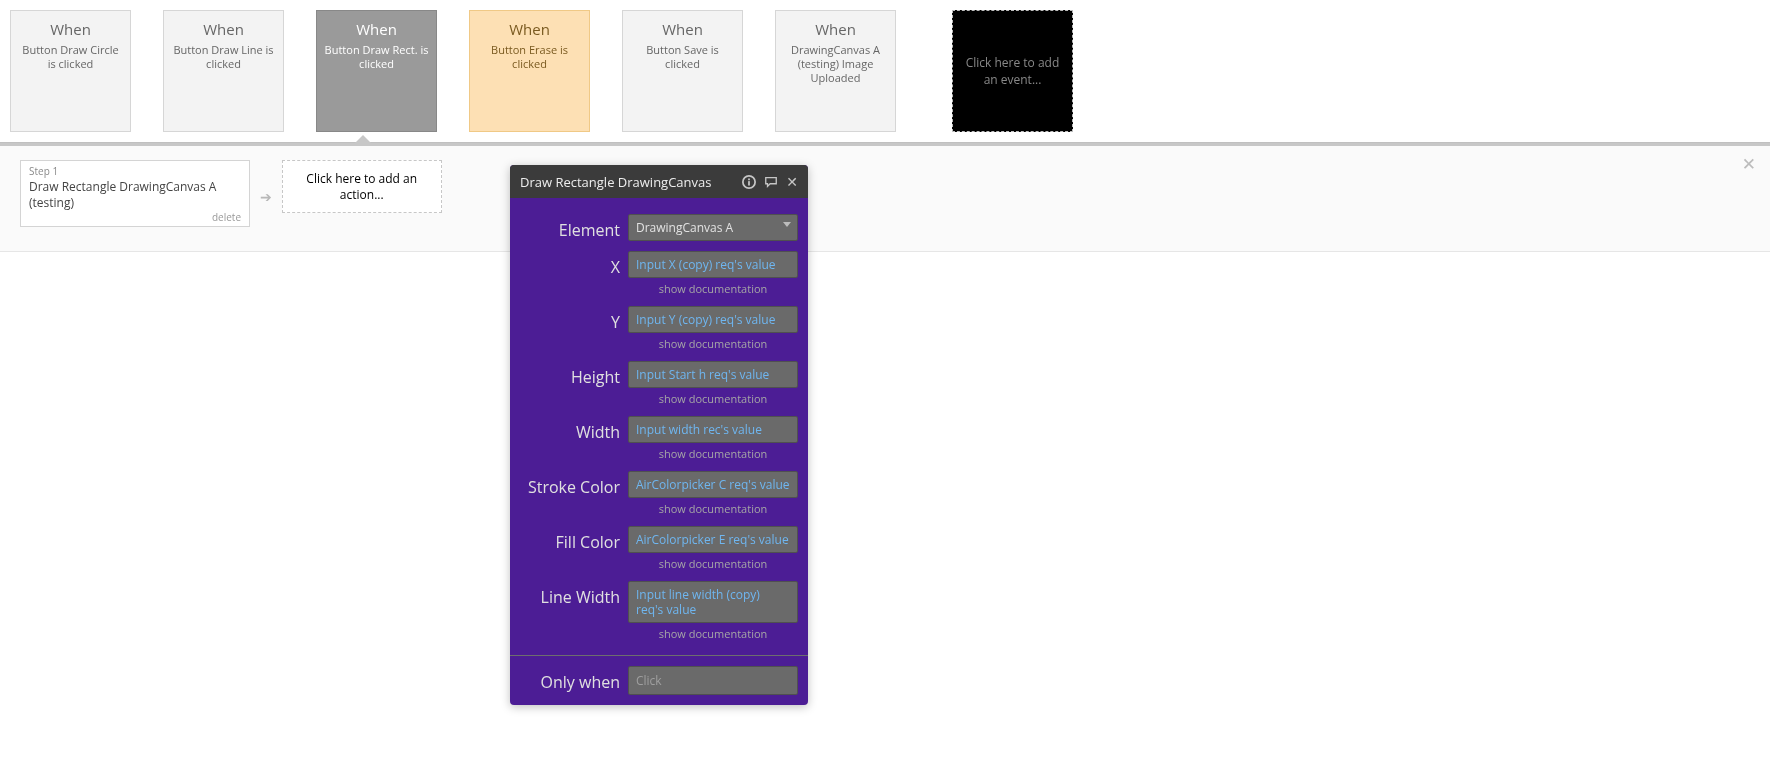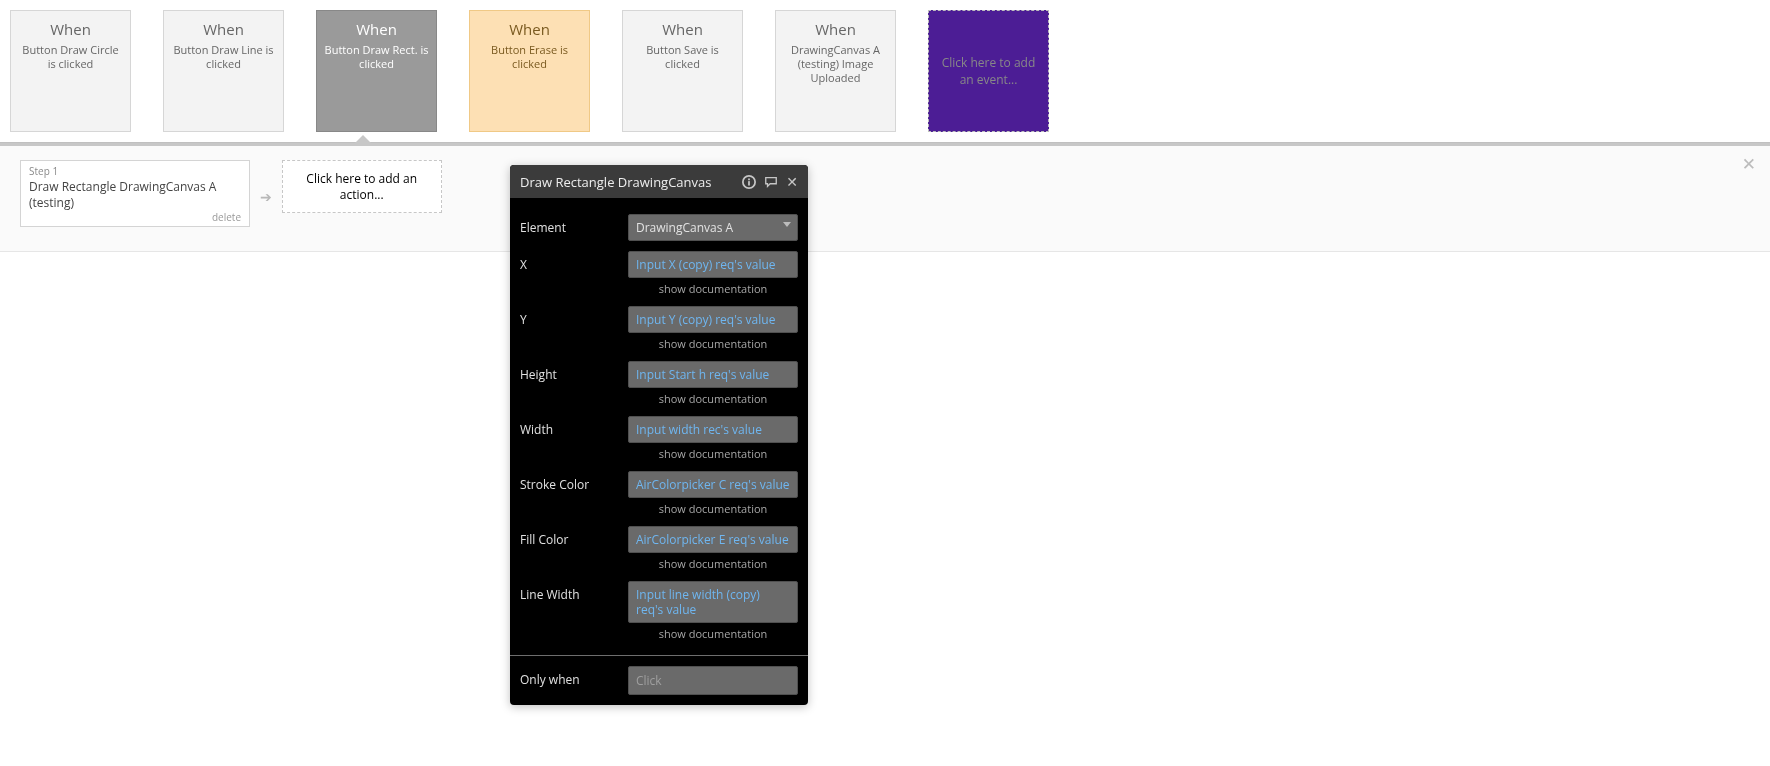--- a/index.html
+++ b/index.html
@@ -47,24 +47,24 @@
   .event-card.selected .desc { color: #fff; }
   .event-card.warn {
     background: #fde0b4;
     border-color: #f0c986;
   }
   .event-card.warn .when,
   .event-card.warn .desc { color: #7a5a20; }
 
   .event-card.add {
     border: 1px dashed #bdbdbd;
-    background: #4c1d95;
+    background: #000000;
     color: #888;
     font-size: 12px;
-    display:flex; align-items:center; justify-content:center;
+    display:flex; align-items:center; justify-content:center;margin-left:24px;
   }
 
   .divider-bar {
     margin-top: 10px;
     height: 4px;
     background: #c7c7c7;
     border-top: 1px solid #c0c0c0;
     position: relative;
   }
   .divider-pointer {
@@ -127,21 +127,21 @@
     line-height: 1.3;
     cursor: pointer;
   }
 
   
   .prop-panel {
     position: absolute;
     left: 510px;
     top: 165px;
     width: 298px;
-    background: #000000;
+    background: #4c1d95;
     color: #d8d8d8;
     border-radius: 4px;
     box-shadow: 0 2px 10px rgba(0,0,0,.25);
     font-size: 12px;
   }
   .prop-header {
     background: #3b3b3b;
     color: #ededed;
     display: flex;
     align-items: center;
@@ -158,21 +158,22 @@
   .prop-row {
     display: flex;
     align-items: flex-start;
     gap: 8px;
     margin-top: 10px;
   }
   .prop-row .label {
     width: 100px;
     color: #e0e0e0;
     padding-top: 5px;
-    font-size: 12px;
+    font-size: 16px;
+    text-align: right;
   }
   .value-box {
     flex: 1;
     background: #6a6a6a;
     border: 1px solid #505050;
     border-radius: 2px;
     padding: 5px 7px;
     color: #6fb6f0;
     font-size: 12px;
     line-height: 1.25;

